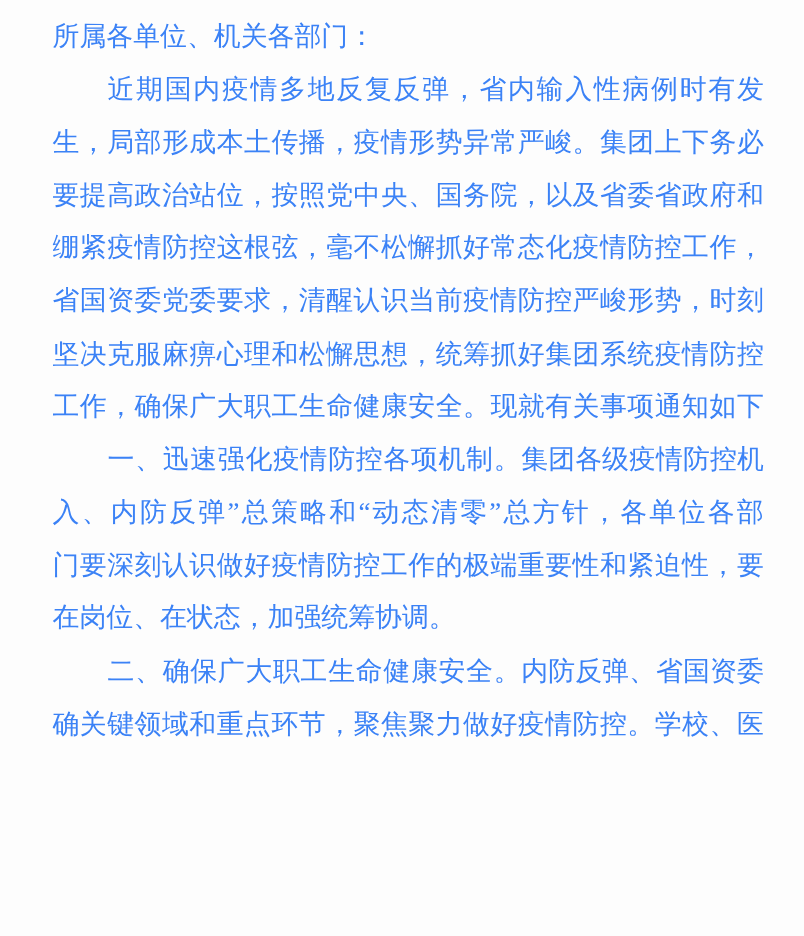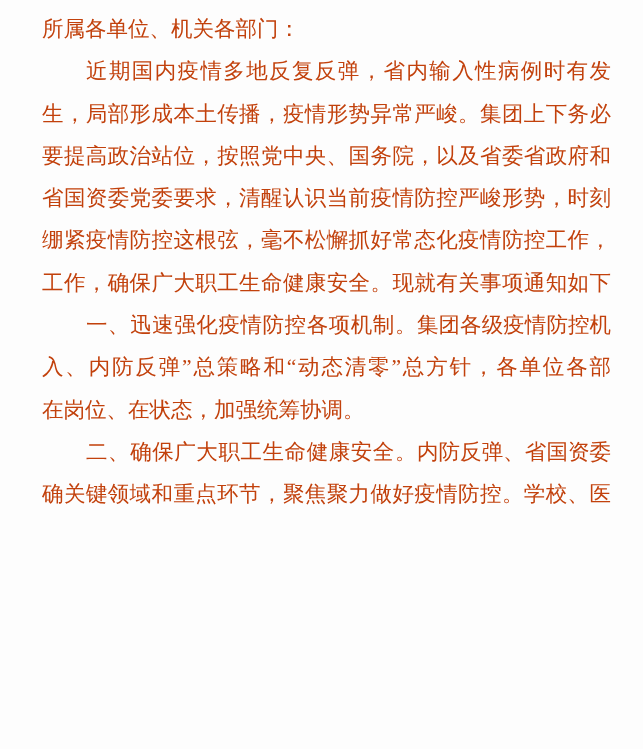--- a/index.html
+++ b/index.html
@@ -41,28 +41,30 @@
   }
   .bold-lead {
     font-weight: 400;
     font-family: "Liberation Sans", "DejaVu Sans", sans-serif;
     letter-spacing: 0.5px;
   }
 </style>
 </head>
 <body>
 
-<div class="page" style="background: rgb(253, 253, 253); color: #c2410c;">
+<div class="page" style="background: rgb(253, 253, 253); color: #3b82f6;">
   <div class="doc-body">
       <div class="line"><span>所属各单位、机关各部门：</span></div>
       <div class="line justify indent"><span>近期国内疫情多地反复反弹，省内输入性病例时有发</span></div>
       <div class="line justify"><span>生，局部形成本土传播，疫情形势异常严峻。集团上下务必</span></div>
       <div class="line justify"><span>要提高政治站位，按照党中央、国务院，以及省委省政府和</span></div>
+      <div class="line justify"><span>绷紧疫情防控这根弦，毫不松懈抓好常态化疫情防控工作，</span></div>
       <div class="line justify"><span>省国资委党委要求，清醒认识当前疫情防控严峻形势，时刻</span></div>
-      <div class="line justify"><span>绷紧疫情防控这根弦，毫不松懈抓好常态化疫情防控工作，</span></div>
+      <div class="line justify"><span>坚决克服麻痹心理和松懈思想，统筹抓好集团系统疫情防控</span></div>
       <div class="line justify"><span>工作，确保广大职工生命健康安全。现就有关事项通知如下：</span></div>
       <div class="line justify indent"><span class="bold-lead">一、迅速强化疫情防控各项机制。</span><span>集团各级疫情防控机</span></div>
       <div class="line justify"><span>入、内防反弹”总策略和“动态清零”总方针，各单位各部</span></div>
+      <div class="line justify"><span>门要深刻认识做好疫情防控工作的极端重要性和紧迫性，要</span></div>
       <div class="line"><span>在岗位、在状态，加强统筹协调。</span></div>
       <div class="line justify indent"><span class="bold-lead">二、确保广大职工生命健康安全。</span><span>内防反弹、省国资委</span></div>
       <div class="line justify"><span>确关键领域和重点环节，聚焦聚力做好疫情防控。学校、医</span></div>
     </div>
 </div>
 
 </body></html>

